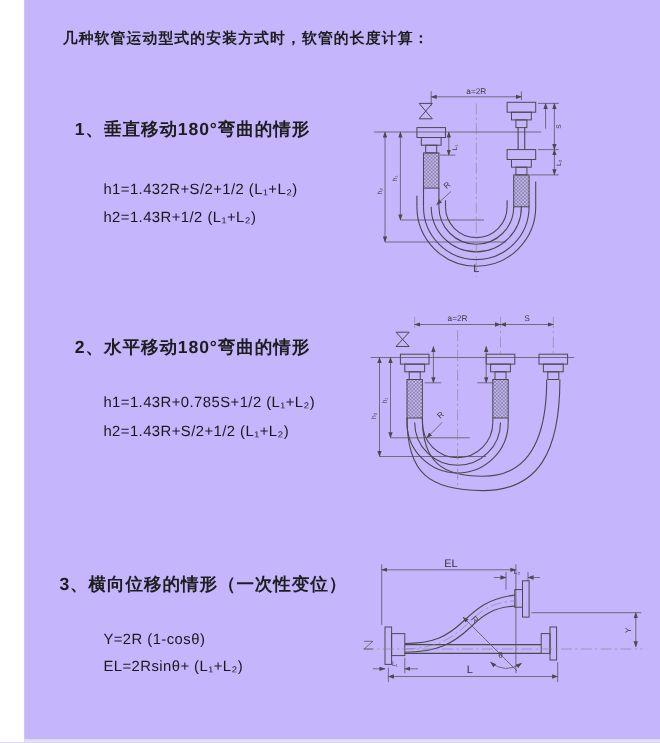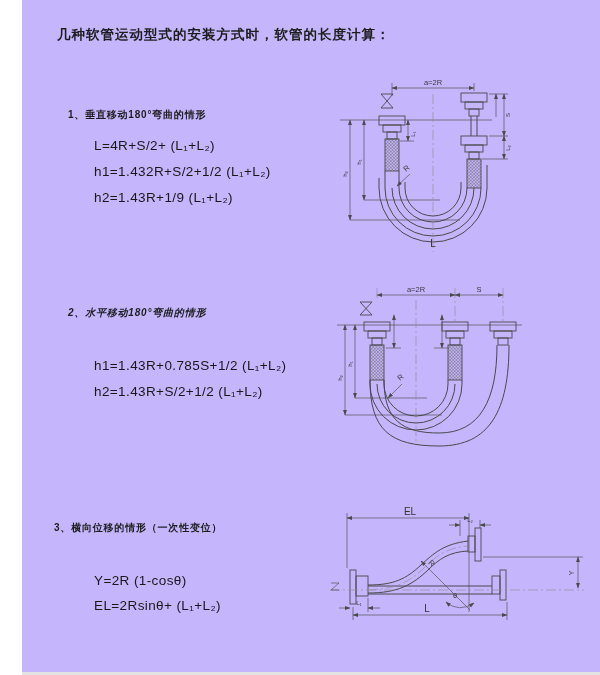--- a/index.html
+++ b/index.html
@@ -1,45 +1,44 @@
 <!DOCTYPE html>
 <html><head>
 <meta charset="utf-8">
 <style>
   html,body{margin:0;padding:0;}
   .page{position:relative;width:600px;height:675px;background:#c4b5fd;overflow:hidden;
         font-family:"Liberation Sans","DejaVu Sans",sans-serif;color:#1e1e1e;margin-left:22px;}
   .t{position:absolute;white-space:nowrap;}
   .title{font-size:13.5px;font-weight:700;letter-spacing:1px;}
-  .heading{font-size:10px;font-weight:700;letter-spacing:0.8px;}
+  .heading{font-size:16px;font-weight:700;letter-spacing:0.8px;}
   .formula{font-size:13.5px;font-weight:400;letter-spacing:0.4px;color:#191919;}
   svg{position:absolute;}
   .obj{stroke:#4a4a4a;stroke-width:1;fill:none;}
   .fit{stroke:#4a4a4a;stroke-width:0.9;fill:none;}
   .dim{stroke:#555;stroke-width:0.7;fill:none;}
   .cl{stroke:#8a8a8a;stroke-width:0.6;fill:none;stroke-dasharray:10 3 2 3;}
   .dlbl{font-size:7.5px;fill:#3a3a3a;}
   .dsml{font-size:6px;fill:#3a3a3a;}
   .dbig{font-size:10px;fill:#333;}
   .mid{text-anchor:middle;}
   .scan-edge{position:absolute;left:0;bottom:0;width:600px;height:3px;background:#e3e3e3;}
 </style>
 </head>
 <body>
 
 <div class="page">
 
   <div class="t title" style="left:35px;top:26px;">几种软管运动型式的安装方式时，软管的长度计算：</div>
 
   <div class="t heading" style="left:46px;top:108px;">1、垂直移动180°弯曲的情形</div>
-  <div class="t formula" style="left:72px;top:138px;">L=4R+S/2+ (L₁+L₂)</div>
   <div class="t formula" style="left:72px;top:164px;">h1=1.432R+S/2+1/2 (L₁+L₂)</div>
-  <div class="t formula" style="left:72px;top:190px;">h2=1.43R+1/9 (L₁+L₂)</div>
-
-  <div class="t heading" style="left:46px;top:306px;font-style:italic;">2、水平移动180°弯曲的情形</div>
+  <div class="t formula" style="left:72px;top:190px;">h2=1.43R+1/2 (L₁+L₂)</div>
+
+  <div class="t heading" style="left:46px;top:306px;">2、水平移动180°弯曲的情形</div>
   <div class="t formula" style="left:72px;top:358px;">h1=1.43R+0.785S+1/2 (L₁+L₂)</div>
   <div class="t formula" style="left:72px;top:384px;">h2=1.43R+S/2+1/2 (L₁+L₂)</div>
 
   <div class="t heading" style="left:32px;top:521px;">3、横向位移的情形（一次性变位）</div>
   <div class="t formula" style="left:72px;top:573px;">Y=2R (1-cosθ)</div>
   <div class="t formula" style="left:72px;top:598px;text-align:center;">EL=2Rsinθ+ (L₁+L₂)</div>
 
   <svg style="left:300px;top:70px;" width="260" height="195" viewBox="0 0 260 195">
     <defs>
       <marker id="aw1" viewBox="0 0 10 10" refX="9" refY="5" markerWidth="8" markerHeight="8" orient="auto-start-reverse">

